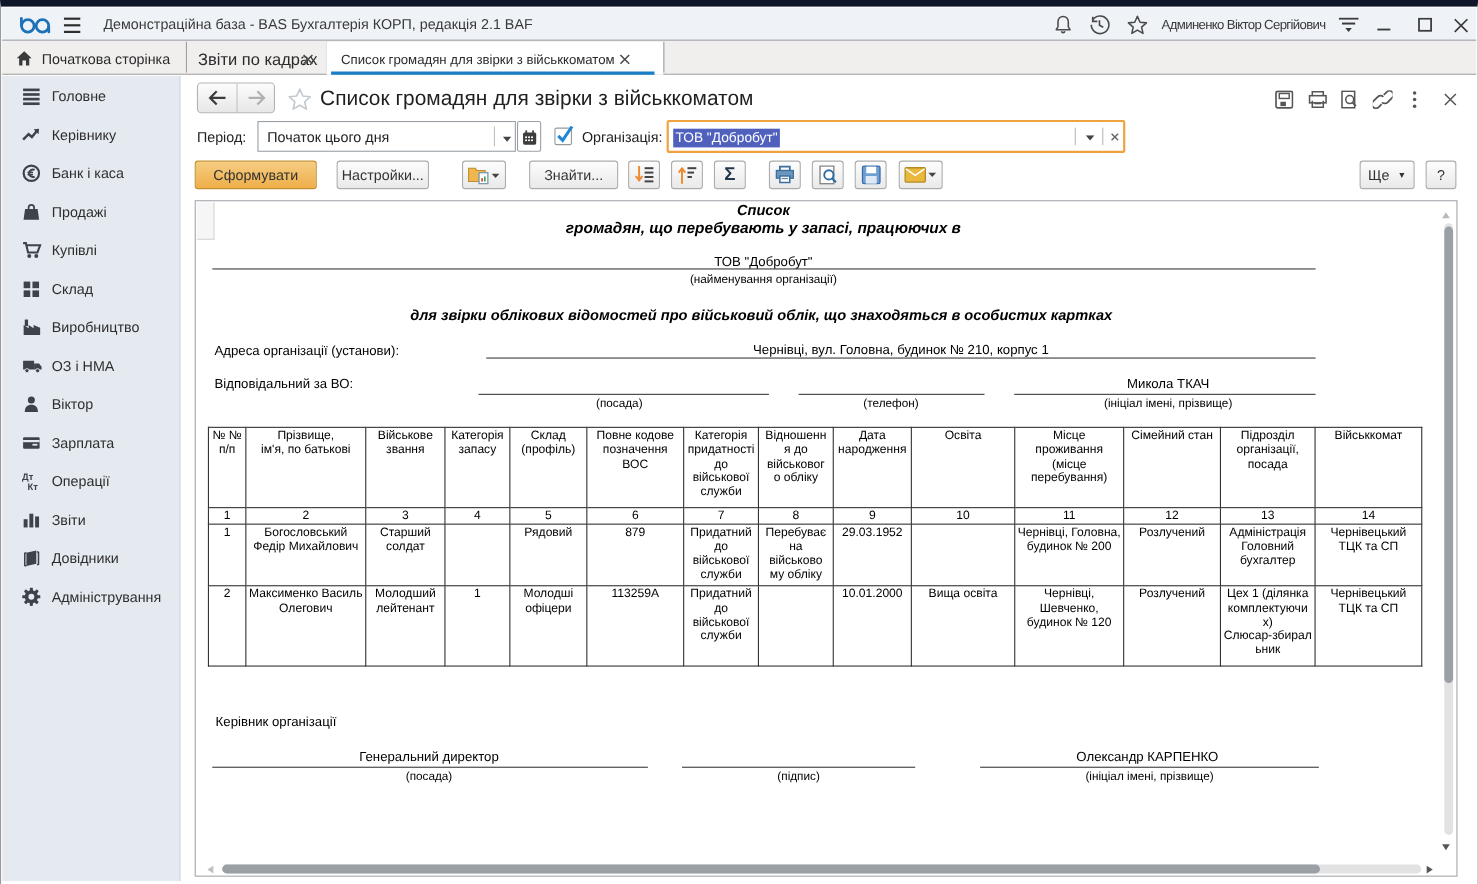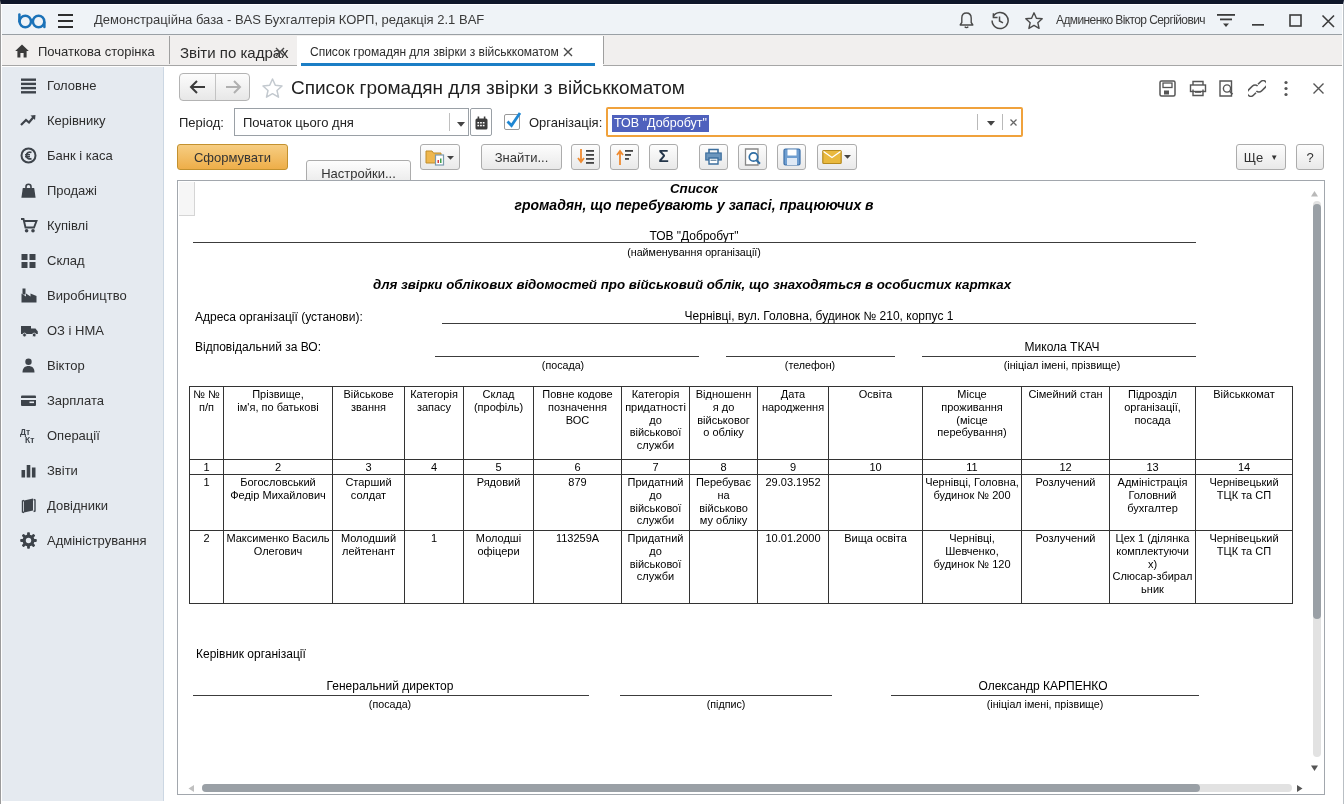--- a/index.html
+++ b/index.html
@@ -1,19 +1,19 @@
 <!DOCTYPE html>
 <html><head>
 <meta charset="utf-8">
 <style>
 * { margin:0; padding:0; box-sizing:border-box; }
 html,body { width:1344px; height:804px; overflow:hidden; }
 body { font-family:"Liberation Sans", sans-serif; background:#fff; }
 #app { position:relative; width:1344px; height:804px; overflow:hidden; background:#fff;
-  border-top:4px solid #0f172a; border-left:1px solid #9b9b9b; border-right:1px solid #b9bfc4; }
+  border-top:6px solid #0f172a; border-left:1px solid #9b9b9b; border-right:1px solid #b9bfc4; }
 .abs { position:absolute; }
 
 
 #titlebar { position:absolute; left:1px; top:1px; right:1px; height:29px; background:#eff3f7; }
 #titlebar .ttext { position:absolute; left:92px; top:7px; font-size:13px; color:#3a3a3a; }
 #uname { position:absolute; left:1054px; top:8px; font-size:12px; letter-spacing:-0.6px; color:#3a3a3a; }
 
 
 #tabbar { position:absolute; left:1px; top:30px; right:1px; height:32px; background:#f1efee;
   border-top:1px solid #9aa0a5; border-bottom:1px solid #a6a6a6; }
@@ -326,21 +326,21 @@
       <svg class="abs" style="left:379px;top:12px" width="8" height="5" viewBox="0 0 8 5">
           <path d="M0,0 L8,0 L4,4.8 Z" fill="#444"></path>
         </svg>
       <div class="abs" style="left:394px;top:5px;width:1px;height:16px;background:#b9b9b9"></div>
       <svg class="abs" style="left:401px;top:9px" width="9" height="9" viewBox="0 0 9 9">
           <path d="M1.5,1.5 L7.5,7.5 M7.5,1.5 L1.5,7.5" stroke="#666" stroke-width="1.3"></path>
         </svg>
     </div>
 
     <div class="btn orangebtn" style="left:176px;top:140px;width:111px;height:26px">Сформувати</div>
-    <div class="btn" style="left:305px;top:156px;width:105px;height:26px">Настройки...</div>
+    <div class="btn" style="left:305px;top:140px;width:84px;height:26px">Настройки...</div>
     <div class="btn" style="left:419px;top:140px;width:40px;height:26px">
       <svg width="30" height="18" viewBox="0 0 30 18">
         <path d="M1,3 L7,3 L8.5,5 L16,5 L16,15 L1,15 Z" fill="#efb74e" stroke="#c08d2a" stroke-width="1"></path>
         <rect x="10.5" y="7" width="8" height="10" fill="#fff" stroke="#7a99ae" stroke-width="1.2"></rect>
         <rect x="12.5" y="12" width="1.5" height="3" fill="#d03a3a"></rect>
         <rect x="15" y="10.5" width="1.5" height="4.5" fill="#3da04a"></rect>
         <path d="M22,8 L29,8 L25.5,11.8 Z" fill="#444"></path>
       </svg>
     </div>
     <div class="btn" style="left:480px;top:140px;width:81px;height:26px">Знайти...</div>

